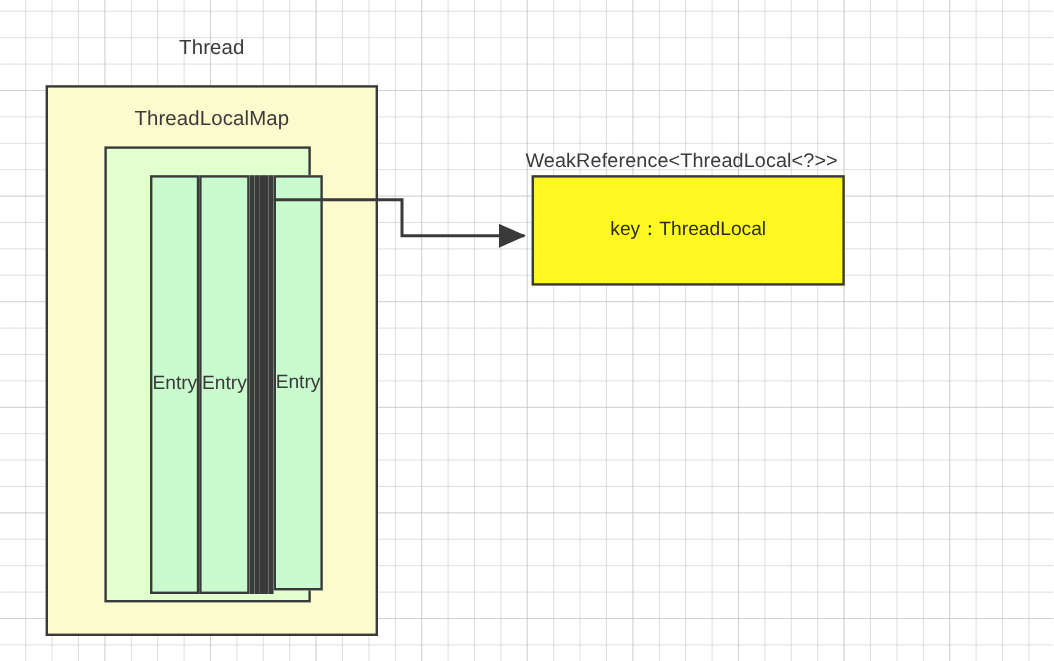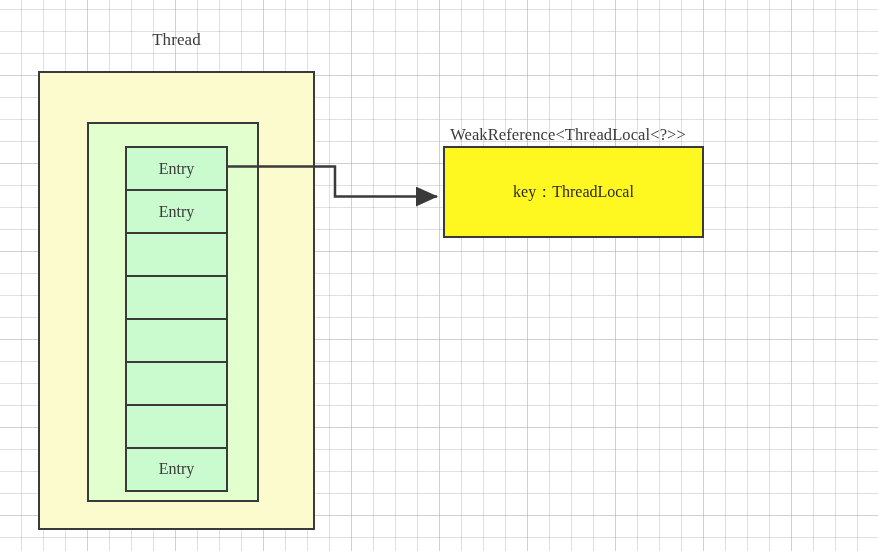--- a/index.html
+++ b/index.html
@@ -14,21 +14,21 @@
     height: 551px;
     overflow: hidden;
     background-color: #ffffff;
     background-image:
       linear-gradient(to right, rgba(190,190,190,0.42) 1px, transparent 1px),
       linear-gradient(to bottom, rgba(190,190,190,0.42) 1px, transparent 1px),
       linear-gradient(to right, rgba(150,150,150,0.30) 1px, transparent 1px),
       linear-gradient(to bottom, rgba(150,150,150,0.30) 1px, transparent 1px);
     background-size: 88px 88px, 88px 88px, 22px 22px, 22px 22px;
     background-position: -1px -13px, -1px -13px, -1px -13px, -1px -13px;
-    font-family: Liberation Serif, serif;
+    font-family: Liberation Sans, sans-serif;
     color: #2b2b2b;
   }
 
   .lbl {
     position: absolute;
     text-align: center;
     color: #3a3a3a;
     line-height: 1.45;
     white-space: pre;
     letter-spacing: 0.1px;
@@ -71,21 +71,20 @@
   }
 
   
   #entry-stack {
     position: absolute;
     left: 125px;
     top: 146px;
     width: 103px;
     height: 346px;
     display: flex;
-    flex-direction: column;
     box-sizing: border-box;
   }
   .entry-cell {
     flex: 1 1 0;
     background: #c9fbcf;
     border: 2.5px solid #3a3a3a;
     margin-bottom: -2.5px;
     box-sizing: border-box;
     display: flex;
     align-items: center;
@@ -137,20 +136,21 @@
 </style>
 </head>
 <body>
 
 <div id="canvas">
 
   <div class="lbl" id="thread-label">Thread</div>
 
   <div id="thread-box"></div>
 
+  <div class="lbl" id="tlm-label">ThreadLocalMap</div>
 
   <div id="tlm-box"></div>
 
   <div id="entry-stack">
     <div class="entry-cell">Entry</div>
     <div class="entry-cell">Entry</div>
     <div class="entry-cell"></div>
     <div class="entry-cell"></div>
     <div class="entry-cell"></div>
     <div class="entry-cell"></div>

